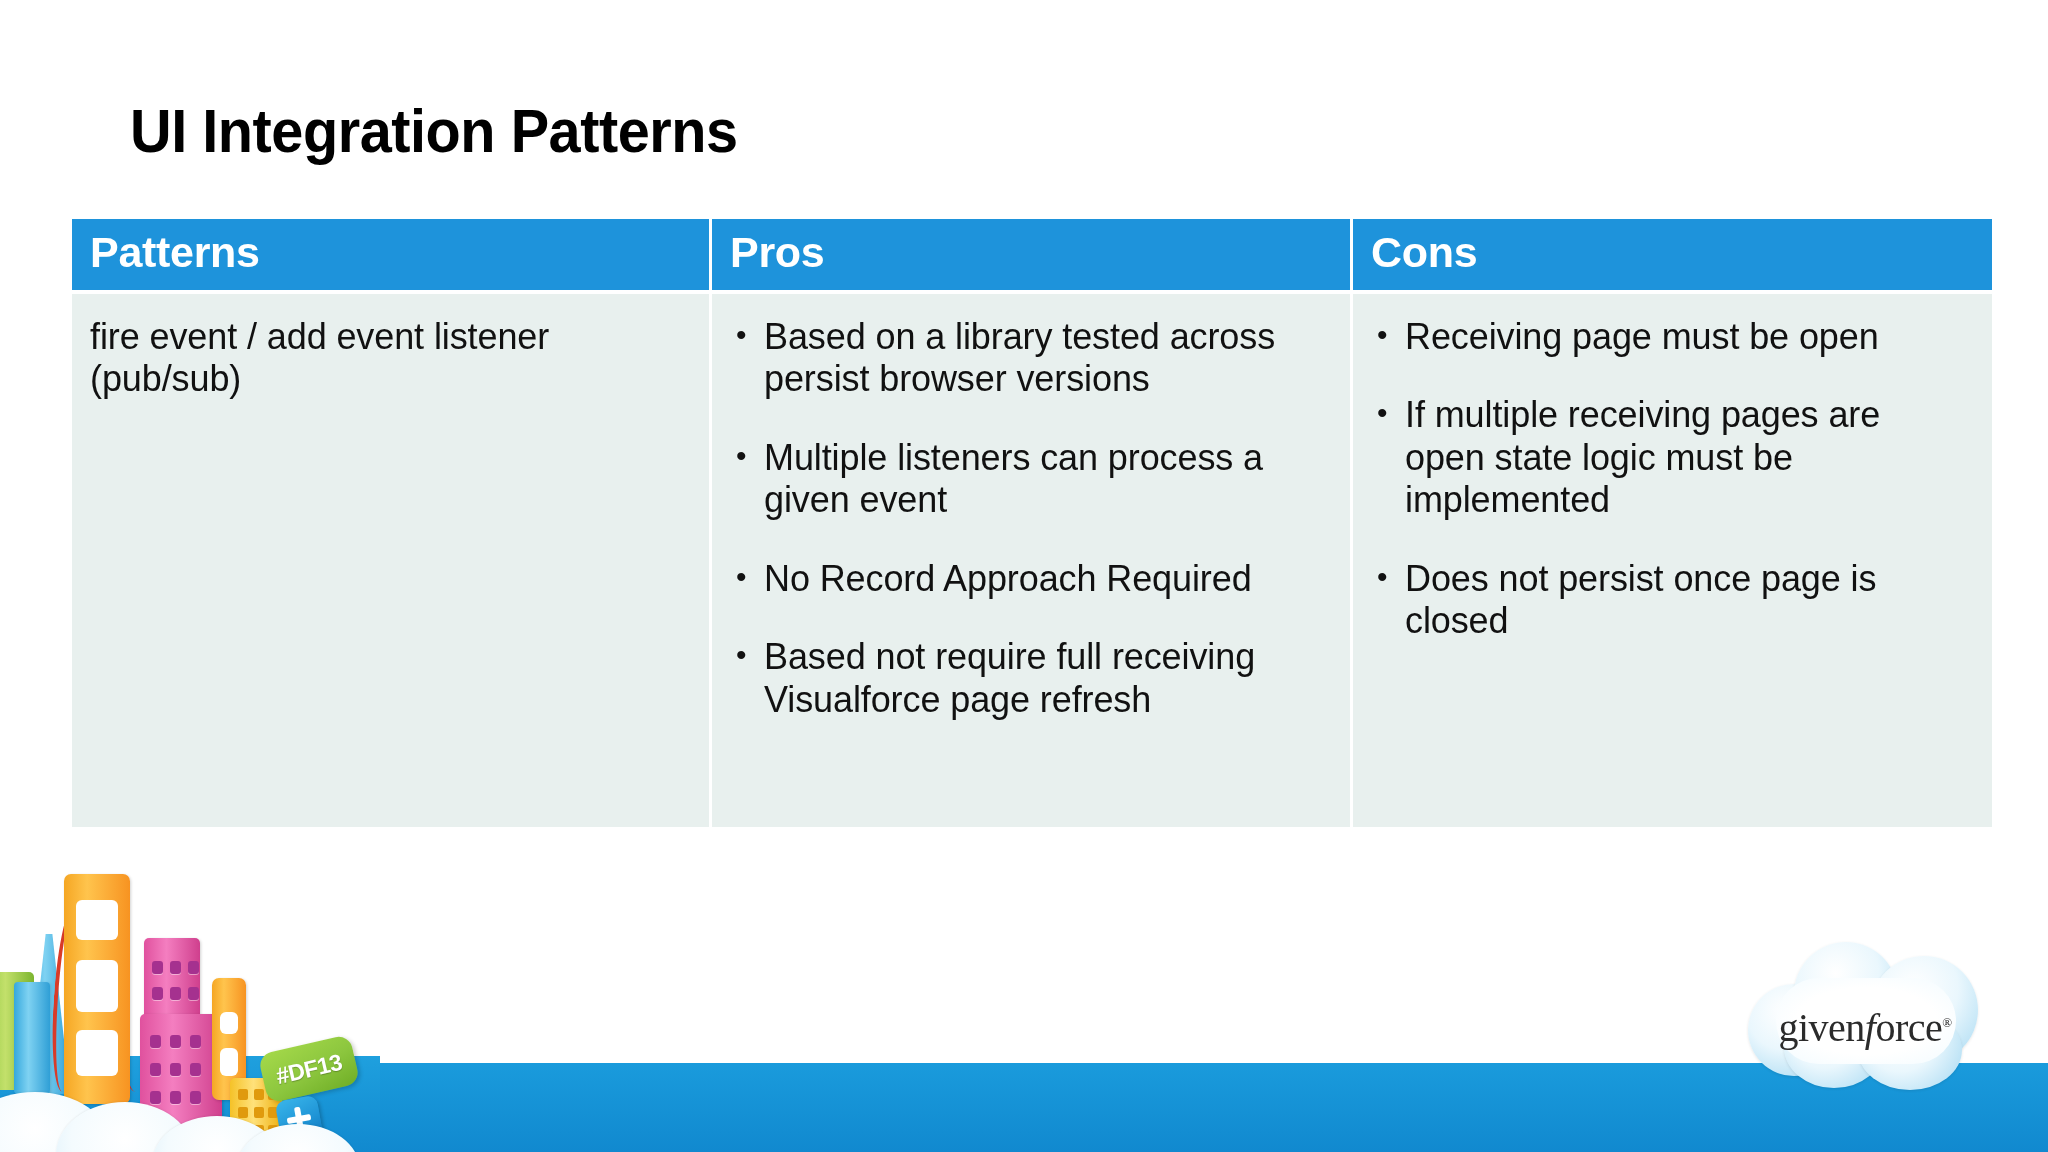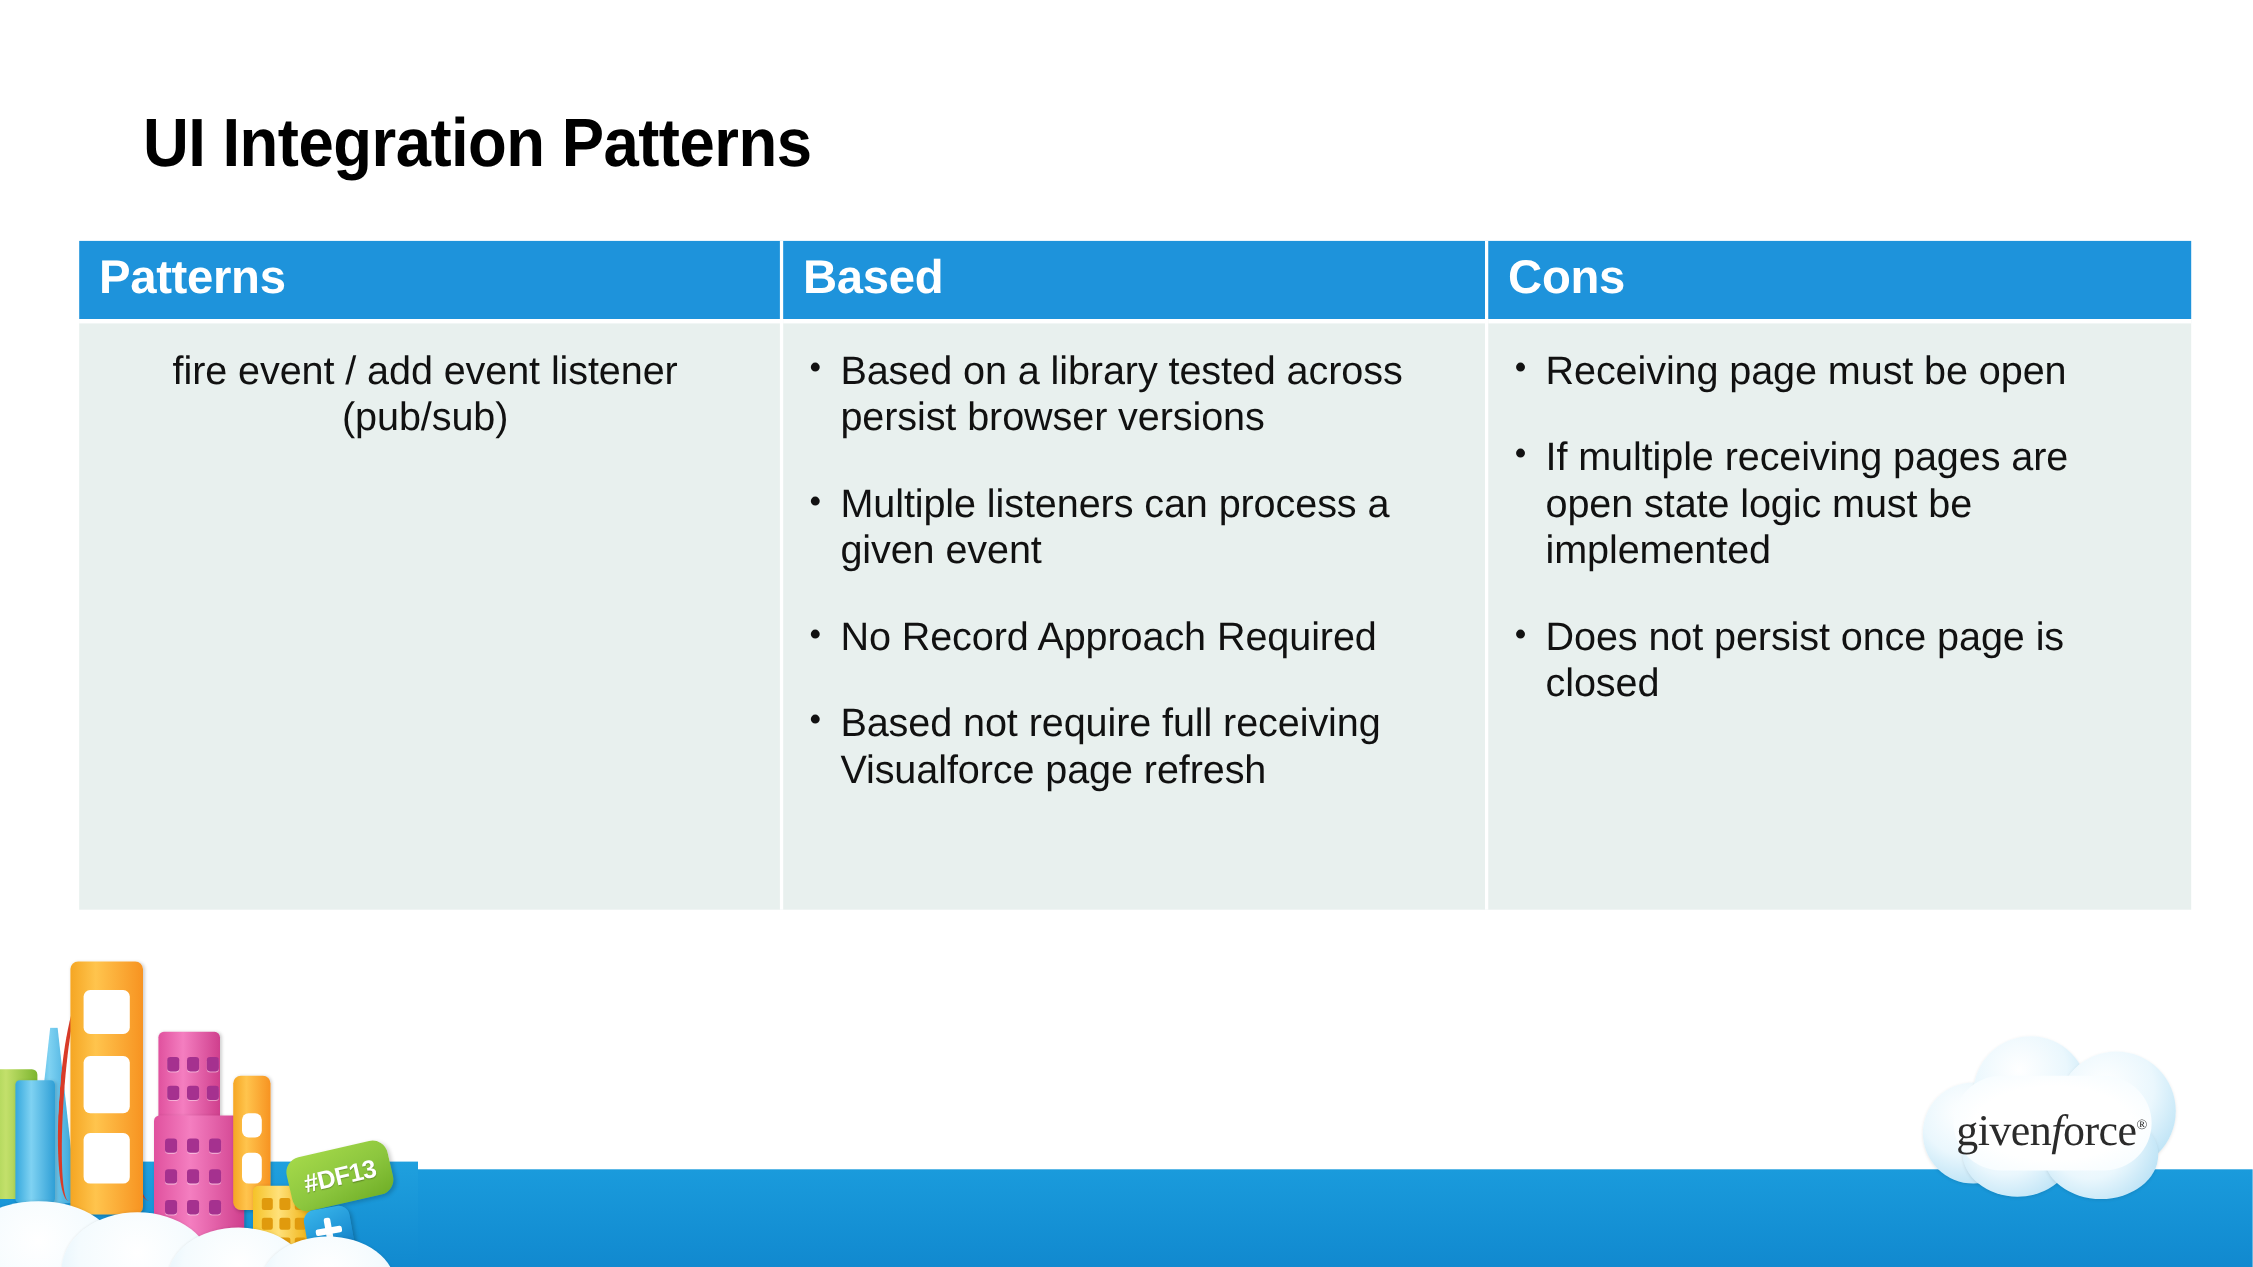--- a/index.html
+++ b/index.html
@@ -66,21 +66,20 @@
     border-right: 3px solid #ffffff;
     border-top: 4px solid #ffffff;
   }
   .body-cell:last-child { border-right: none; margin-left: 34px; }
 
   .plain-text {
     font-size: 36px;
     line-height: 1.18;
     color: #111111;
     letter-spacing: -0.1px;
-    text-align: center;
   }
 
   ul.bullets { list-style: none; }
   ul.bullets li {
     position: relative;
     font-size: 36px;
     line-height: 1.18;
     color: #111111;
     padding-left: 34px;
     margin-bottom: 36px;
@@ -273,21 +272,21 @@
 
   <table id="compare-table">
     <colgroup>
       <col class="col-approach">
       <col class="col-pros">
       <col class="col-cons">
     </colgroup>
     <thead>
       <tr>
         <th class="hdr-cell">Patterns</th>
-        <th class="hdr-cell">Based</th>
+        <th class="hdr-cell">Pros</th>
         <th class="hdr-cell">Cons</th>
       </tr>
     </thead>
     <tbody>
       <tr>
 
         <td class="body-cell">
           <div class="plain-text">fire event / add event listener (pub/sub)</div>
         </td>
 

